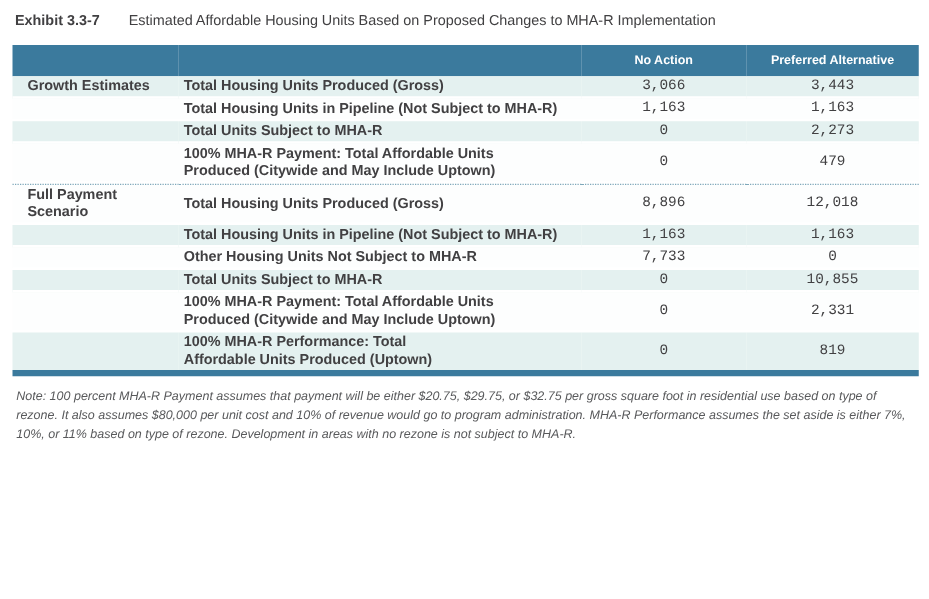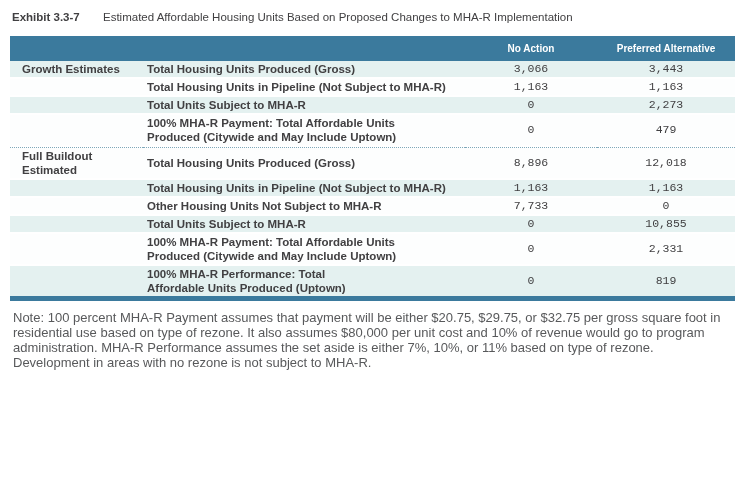--- a/index.html
+++ b/index.html
@@ -65,21 +65,22 @@
   .mha-table tr.shade td { background: var(--row-alt-bg); }
   .mha-table tr.section-start td { border-top: 1px dotted var(--dotted-line); }
   .mha-table tr:last-child td { border-bottom: none; }
 
   .mha-table td.col-label { padding-left: 12px; }
   .mha-table td.col-desc  { white-space: pre-line; padding-right: 10px; }
   .mha-table td.col-num   { font-weight: normal; text-align: center; font-family: Liberation Mono, monospace; }
 
   .footnotes { margin: 9px 2px 0 3px; }
   .note-text, .source-text {
-    font-size: 13px;
+    font-size: 10px;
+    font-style: italic;
     color: var(--note-color);
     line-height: 15px;
   }
 </style>
 </head>
 <body>
 
 <div class="page">
 
   <div class="exhibit-title">
@@ -124,21 +125,21 @@
       </tr>
       <tr>
         <td class="col-label"></td>
         <td class="col-desc">100% MHA-R Payment: Total Affordable Units
 Produced (Citywide and May Include Uptown)</td>
         <td class="col-num">0</td>
         <td class="col-num">479</td>
       </tr>
 
       <tr class="section-start">
-        <td class="col-label">Full Buildout Estimated</td>
+        <td class="col-label">Full Payment Scenario</td>
         <td class="col-desc">Total Housing Units Produced (Gross)</td>
         <td class="col-num">8,896</td>
         <td class="col-num">12,018</td>
       </tr>
       <tr class="shade">
         <td class="col-label"></td>
         <td class="col-desc">Total Housing Units in Pipeline (Not Subject to MHA-R)</td>
         <td class="col-num">1,163</td>
         <td class="col-num">1,163</td>
       </tr>

